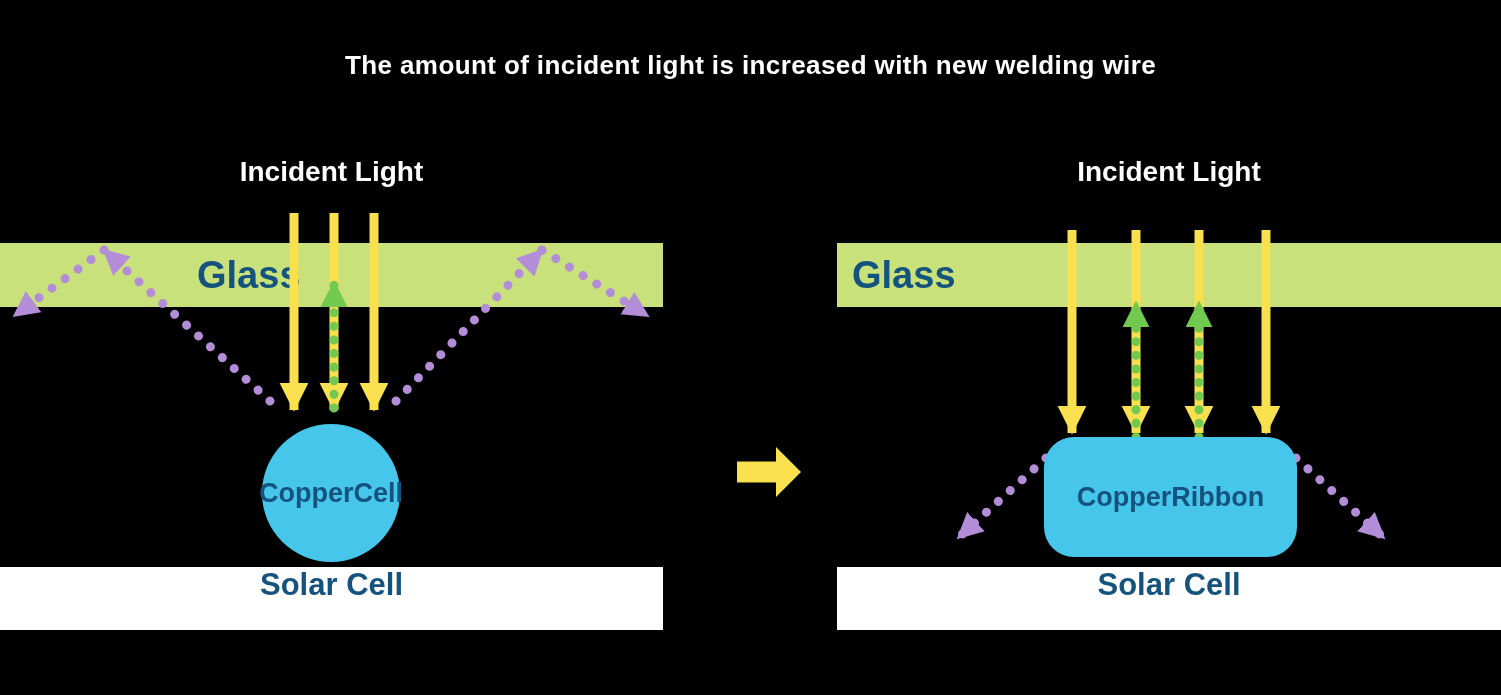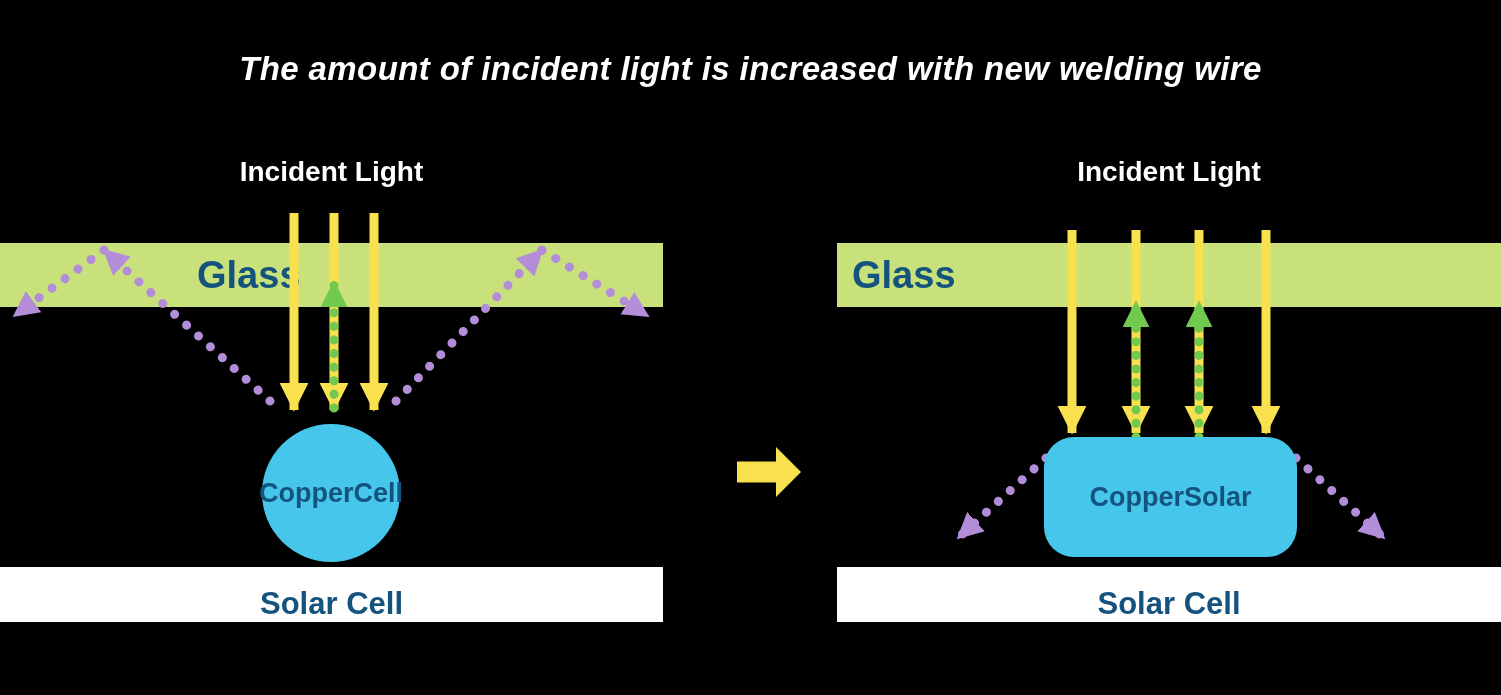--- a/index.html
+++ b/index.html
@@ -2,35 +2,35 @@
 <html><head>
 <meta charset="utf-8">
 <style>
   html,body{margin:0;padding:0;background:#000;}
   .stage{
     position:relative;width:1501px;height:695px;overflow:hidden;
     font-family:"Liberation Sans","DejaVu Sans",sans-serif;
   }
   .title{
     position:absolute;left:0;top:50px;width:100%;text-align:center;
-    font-size:33px;font-weight:700;letter-spacing:.4px;white-space:nowrap;font-style:italic;
+    font-size:26px;font-weight:700;letter-spacing:.4px;white-space:nowrap;
   }
   .incident{
     position:absolute;top:156px;font-size:28px;font-weight:700;text-align:center;
   }
   .incident.left{left:0;width:663px;}
   .incident.right{left:837px;width:664px;}
   .glass{
     position:absolute;top:243px;height:64px;display:flex;align-items:center;
     z-index:1;box-sizing:border-box;font-size:38px;font-weight:700;
   }
   .glass.left{left:0;width:663px;padding-left:197px;}
   .glass.right{left:837px;width:664px;padding-left:15px;}
   .solar{
-    position:absolute;top:567px;height:55px;display:flex;align-items:flex-end;
+    position:absolute;top:567px;height:63px;display:flex;align-items:flex-start;
     justify-content:center;z-index:1;font-size:31px;font-weight:700;
   }
   .solar.left{left:0;width:663px;}
   .solar.right{left:837px;width:664px;}
   .copper{
     position:absolute;display:flex;flex-direction:row;align-items:center;
     justify-content:center;z-index:3;font-size:27px;font-weight:700;line-height:1.2;
   }
   .copper.wire{left:262px;top:424px;width:138px;height:138px;border-radius:50%;}
   .copper.ribbon{left:1044px;top:437px;width:253px;height:120px;border-radius:30px;}
@@ -66,21 +66,21 @@
   <div class="glass right" style="background-color: rgb(201, 225, 123);">
     <span style="color: rgb(20, 83, 125);">Glass</span>
   </div>
 
   <div class="solar right" style="background-color: rgb(255, 255, 255);">
     <span style="color: rgb(20, 83, 125);">Solar Cell</span>
   </div>
 
   <div class="copper ribbon" style="background-color: rgb(69, 198, 234);">
     <span style="color: rgb(20, 83, 125);">Copper</span>
-    <span style="color: rgb(20, 83, 125);">Solar</span>
+    <span style="color: rgb(20, 83, 125);">Ribbon</span>
   </div>
 
   <svg class="overlay" width="1501" height="695" viewBox="0 0 1501 695">
     <defs>
       <marker id="ah-y" markerWidth="3.4" markerHeight="3.4" refX="3.0" refY="1.6" orient="auto">
         <path d="M0,0 L3.2,1.6 L0,3.2 Z" fill="#f8e04e"></path>
       </marker>
       <marker id="ah-p" markerWidth="3.1" markerHeight="3.1" refX="2.7" refY="1.45" orient="auto">
         <path d="M0,0 L2.9,1.45 L0,2.9 Z" fill="#b48dd9"></path>
       </marker>

